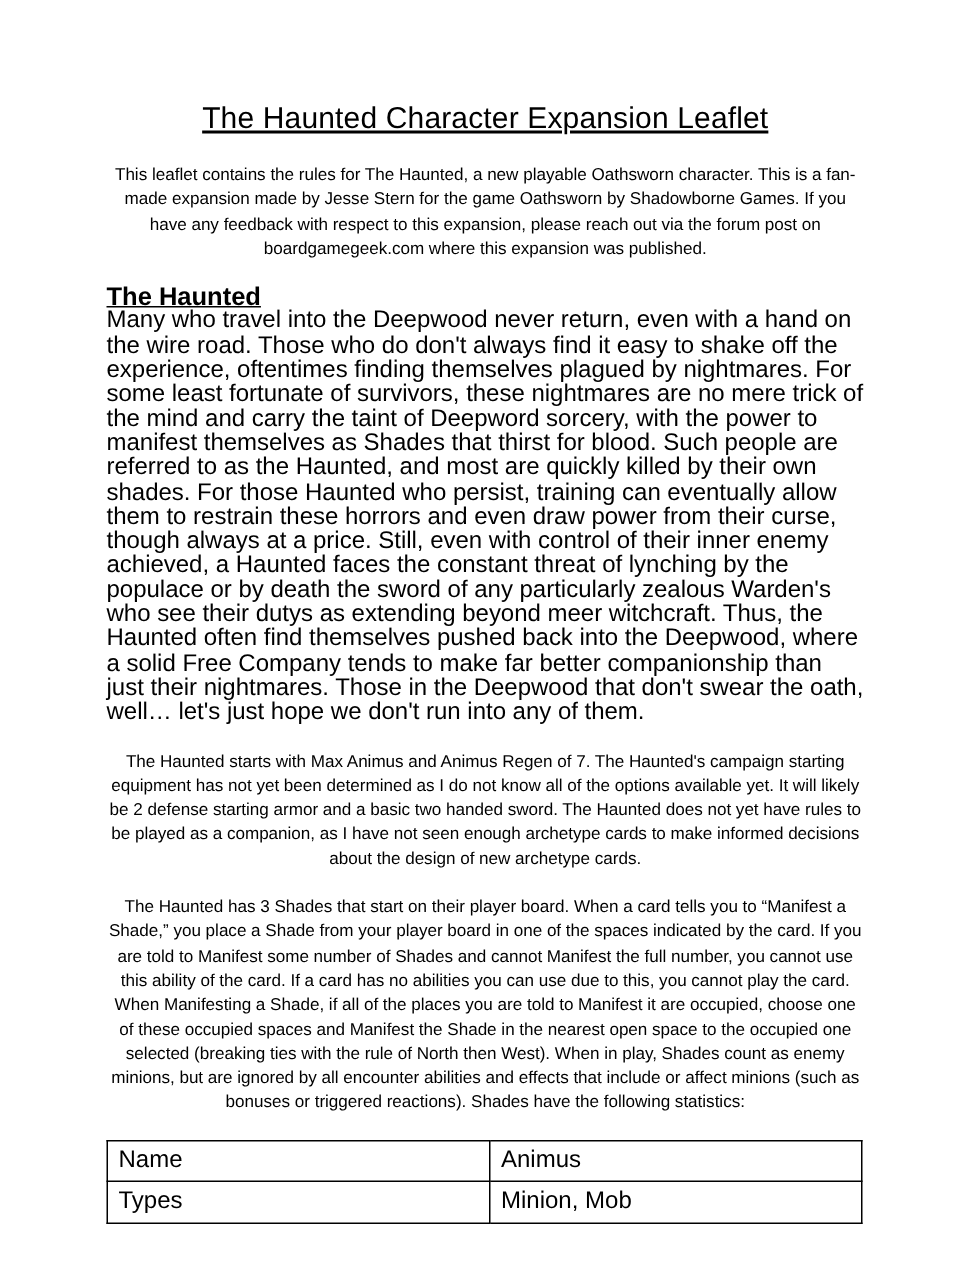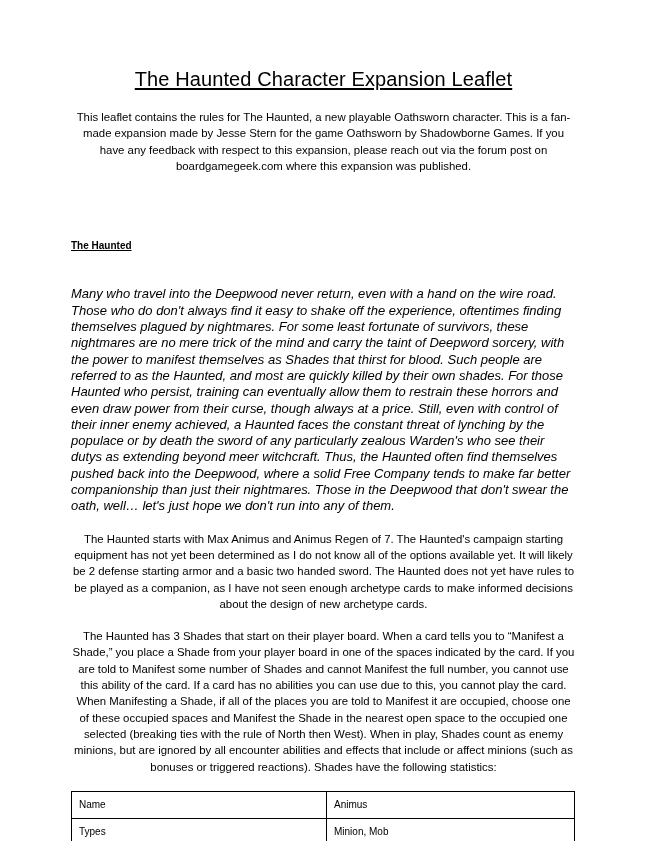--- a/index.html
+++ b/index.html
@@ -42,49 +42,46 @@
   }
 
   p.body-text {
     font-size: 11.4px;
     line-height: 16.3px;
     text-align: center;
     letter-spacing: -0.01px;
   }
 
   .section-head {
-    font-size: 10px;
+    font-size: 17px;
     line-height: 16.3px;
     font-weight: bold;
     text-decoration: underline;
     text-underline-offset: 1px;
-    margin-top: 48px;
   }
 
   p.italic-text {
-    font-size: 13px;
+    font-size: 16px;
     line-height: 16.3px;
-    font-style: italic;
     letter-spacing: -0.01px;
-    margin-top: 32px;
   }
 
   .spacer-sm { height: 16px; }
   .spacer-md { height: 16px; }
 
   table.stats-table {
     border-collapse: collapse;
     width: 503px;
     margin-top: 16px;
     table-layout: fixed;
   }
 
   table.stats-table td {
     border: 1px solid #000000;
-    font-size: 10px;
+    font-size: 16px;
     line-height: 15.5px;
     padding: 5px 7px 6px 7px;
     vertical-align: top;
   }
 
   table.stats-table td.col-label { width: 255px; }
   table.stats-table td.col-value { width: 248px; }
 
   table.stats-table tr.row-tall td { padding-bottom: 20px; }
 </style>

